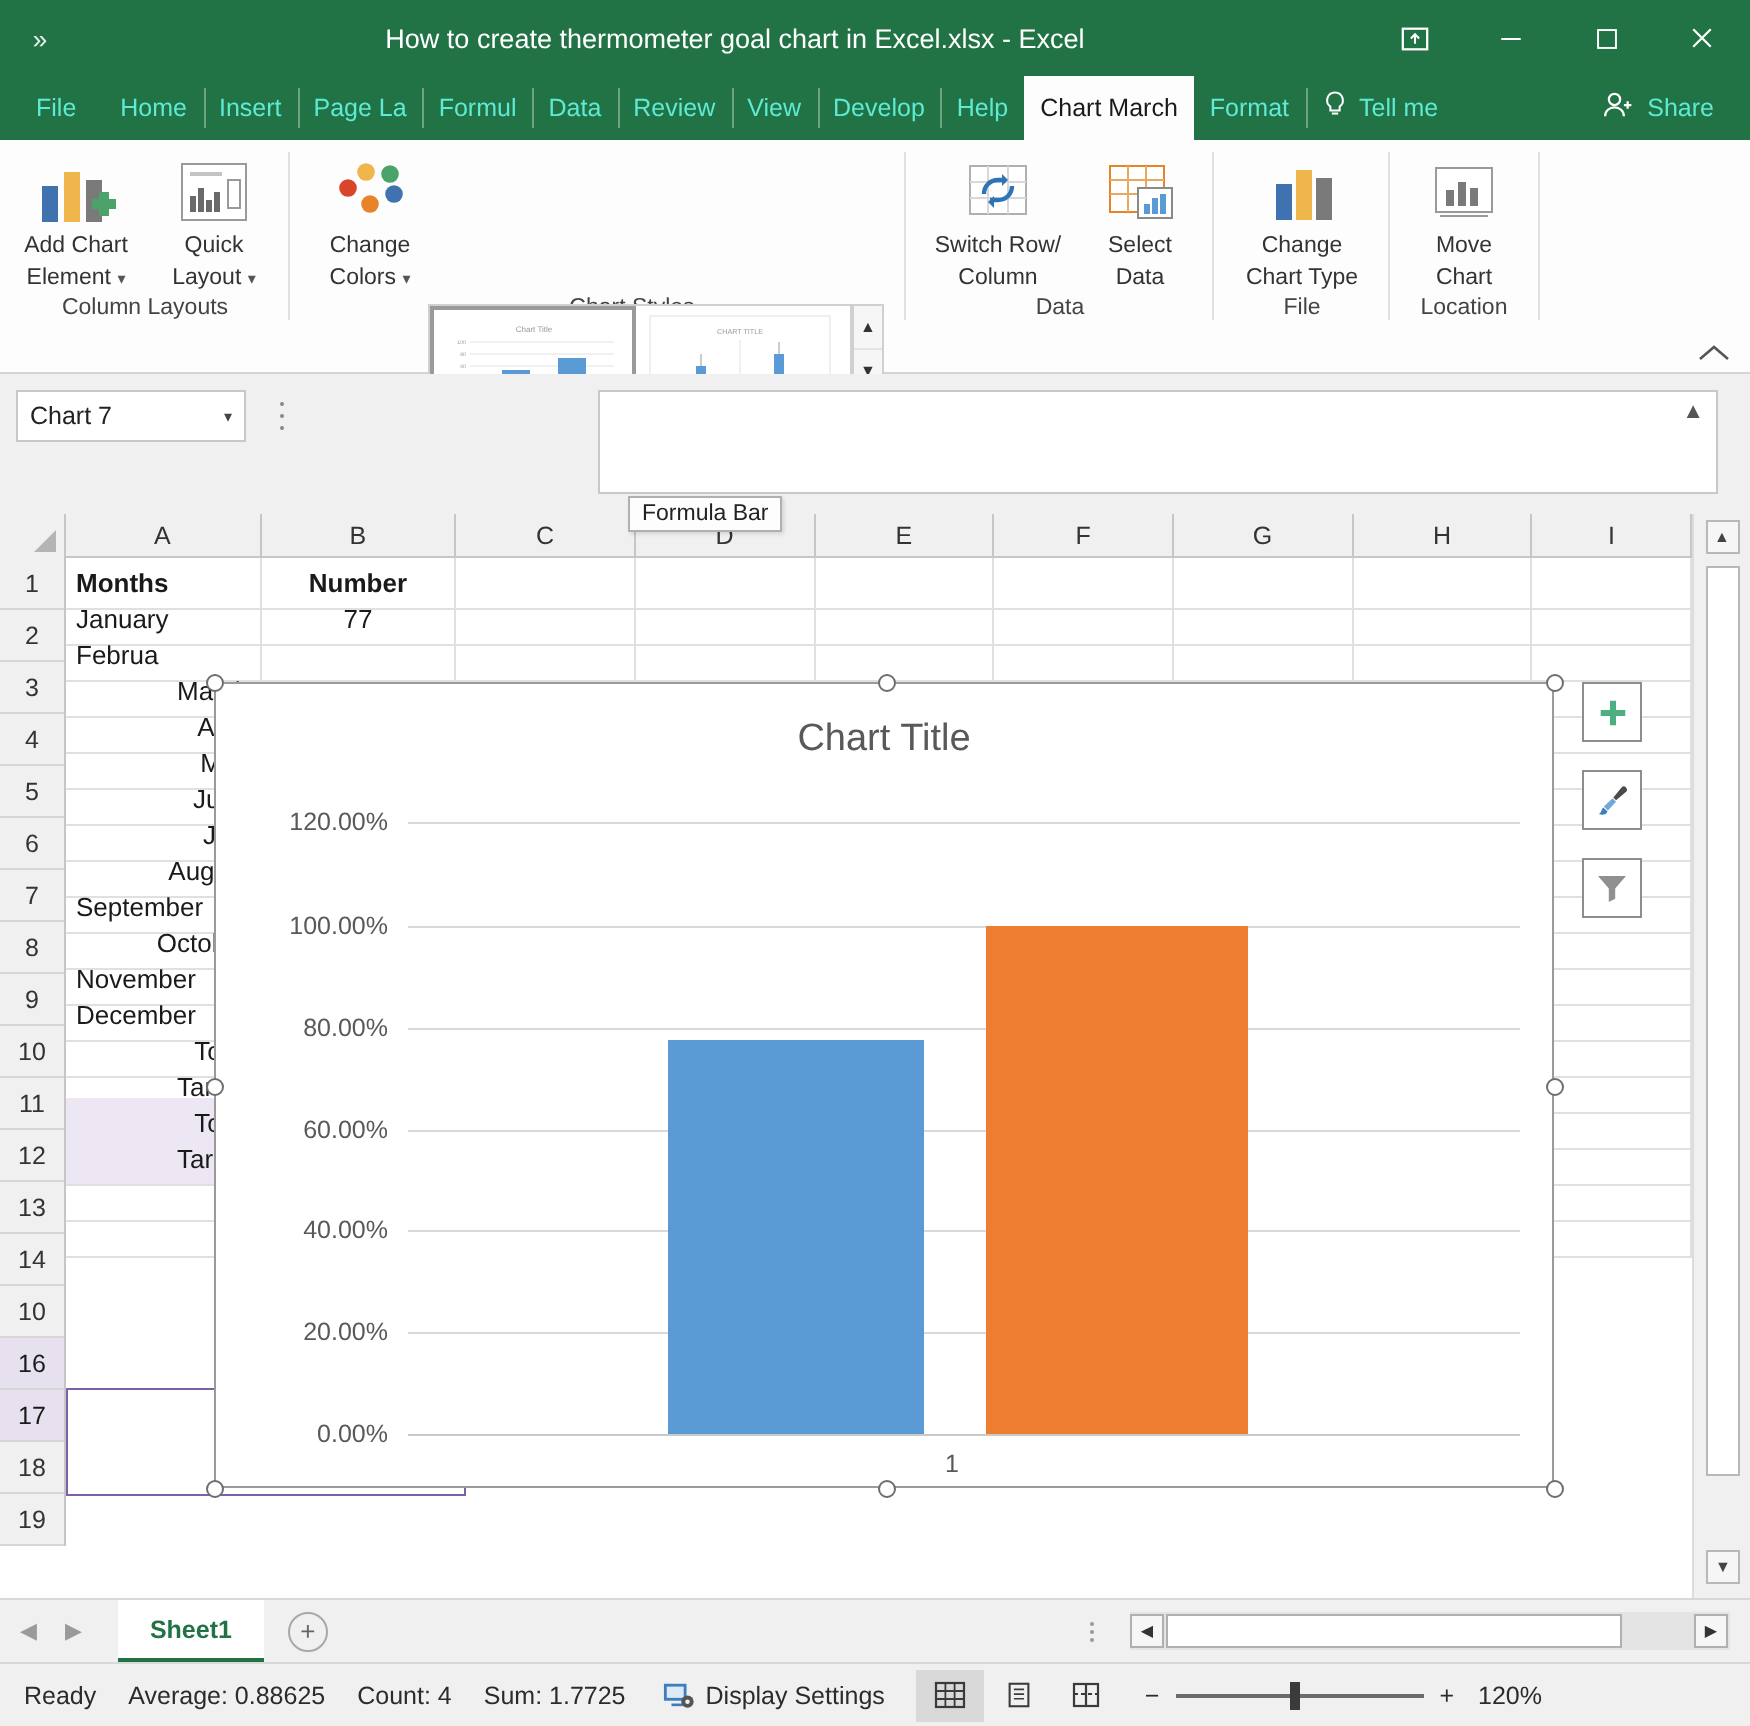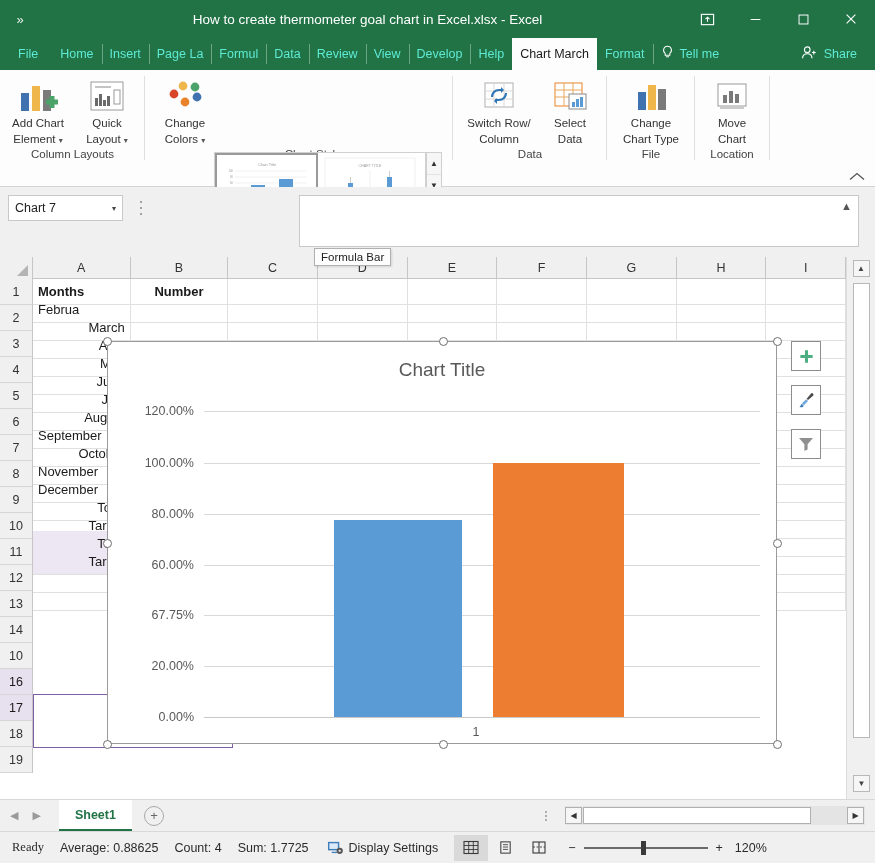--- a/index.html
+++ b/index.html
@@ -283,21 +283,21 @@
   }
   .hs-right { position:absolute; right:1px; }
 
   
   .statusbar {
     position:absolute; left:0; top:831px; width:875px; height:32px;
     background:#f0f0f0; border-top:1px solid #d8d8d8;
     display:flex; align-items:center; font-size:12.5px; color:#2b2b2b;
   }
   .sb-item { margin-left:16px; white-space:nowrap; }
-  .sb-item.first { margin-left:12px;font-family:Liberation Serif, serif; }
+  .sb-item.first { margin-left:12px; }
   .disp-settings { display:flex; align-items:center; gap:5px; margin-left:18px; }
   .sb-views { display:flex; align-items:center; margin-left:16px; }
   .view-btn {
     width:34px; height:26px; display:flex; align-items:center; justify-content:center;
   }
   .view-btn.active { background:#d9d9d9; }
   .zoom-wrap { display:flex; align-items:center; margin-left:12px; gap:8px; }
   .zoom-slider { position:relative; width:124px; height:14px; }
   .zs-track {
     position:absolute; top:6px; left:0; width:124px; height:2px; background:#6b6b6b;
@@ -607,20 +607,31 @@
         <div class="cell b bold" style="width:98px;">Number</div>
         <div class="cell" style="width:90px;"></div>
         <div class="cell" style="width:90px;"></div>
         <div class="cell" style="width:90px;"></div>
         <div class="cell" style="width:90px;"></div>
         <div class="cell" style="width:90px;"></div>
         <div class="cell" style="width:90px;"></div>
         <div class="cell" style="width:80px;"></div>
       </div>
       <div class="row">
+        <div class="cell a lft" style="width:98px;">January</div>
+        <div class="cell b" style="width:98px;">77</div>
+        <div class="cell" style="width:90px;"></div>
+        <div class="cell" style="width:90px;"></div>
+        <div class="cell" style="width:90px;"></div>
+        <div class="cell" style="width:90px;"></div>
+        <div class="cell" style="width:90px;"></div>
+        <div class="cell" style="width:90px;"></div>
+        <div class="cell" style="width:80px;"></div>
+      </div>
+      <div class="row">
         <div class="cell a lft" style="width:98px;">Februa</div>
         <div class="cell b" style="width:98px;"></div>
         <div class="cell" style="width:90px;"></div>
         <div class="cell" style="width:90px;"></div>
         <div class="cell" style="width:90px;"></div>
         <div class="cell" style="width:90px;"></div>
         <div class="cell" style="width:90px;"></div>
         <div class="cell" style="width:90px;"></div>
         <div class="cell" style="width:80px;"></div>
       </div>
@@ -814,21 +825,21 @@
   <div class="chart-obj">
     <div class="chart-title">Chart Title</div>
 
     <div class="plot">
 
       <div class="ylabs">
         <div class="ylab" style="top:69px;">120.00%</div>
         <div class="ylab" style="top:121px;">100.00%</div>
         <div class="ylab" style="top:172px;">80.00%</div>
         <div class="ylab" style="top:223px;">60.00%</div>
-        <div class="ylab" style="top:273px;">67.75%</div>
+        <div class="ylab" style="top:273px;">40.00%</div>
         <div class="ylab" style="top:324px;">20.00%</div>
         <div class="ylab" style="top:375px;">0.00%</div>
       </div>
 
       <div class="gridline" style="left:96px; top:69px;  width:556px;"></div>
       <div class="gridline" style="left:96px; top:121px; width:556px;"></div>
       <div class="gridline" style="left:96px; top:172px; width:556px;"></div>
       <div class="gridline" style="left:96px; top:223px; width:556px;"></div>
       <div class="gridline" style="left:96px; top:273px; width:556px;"></div>
       <div class="gridline" style="left:96px; top:324px; width:556px;"></div>

